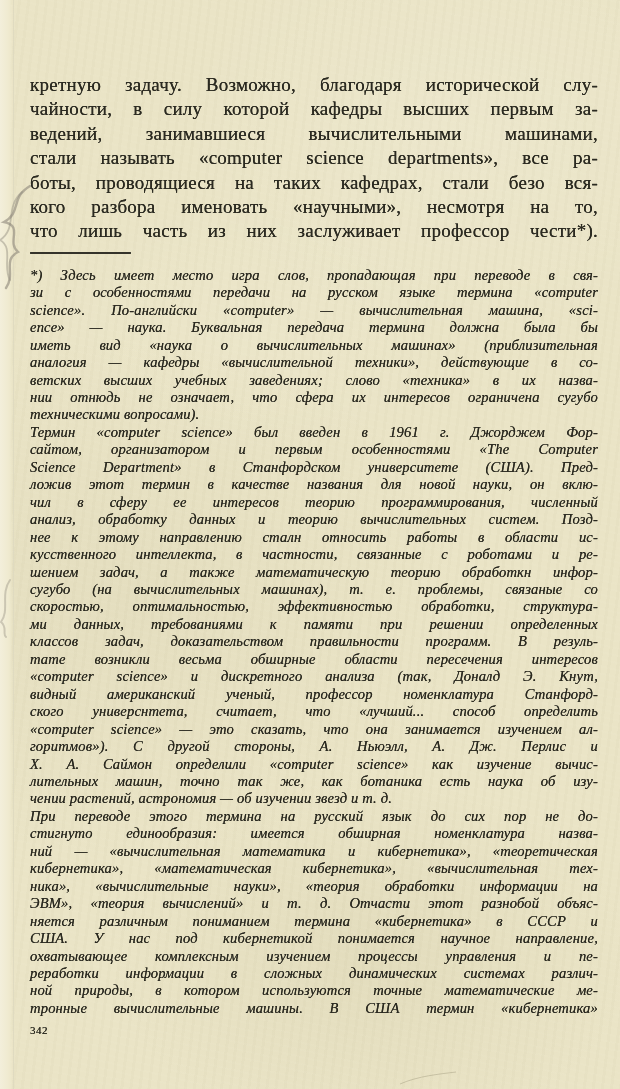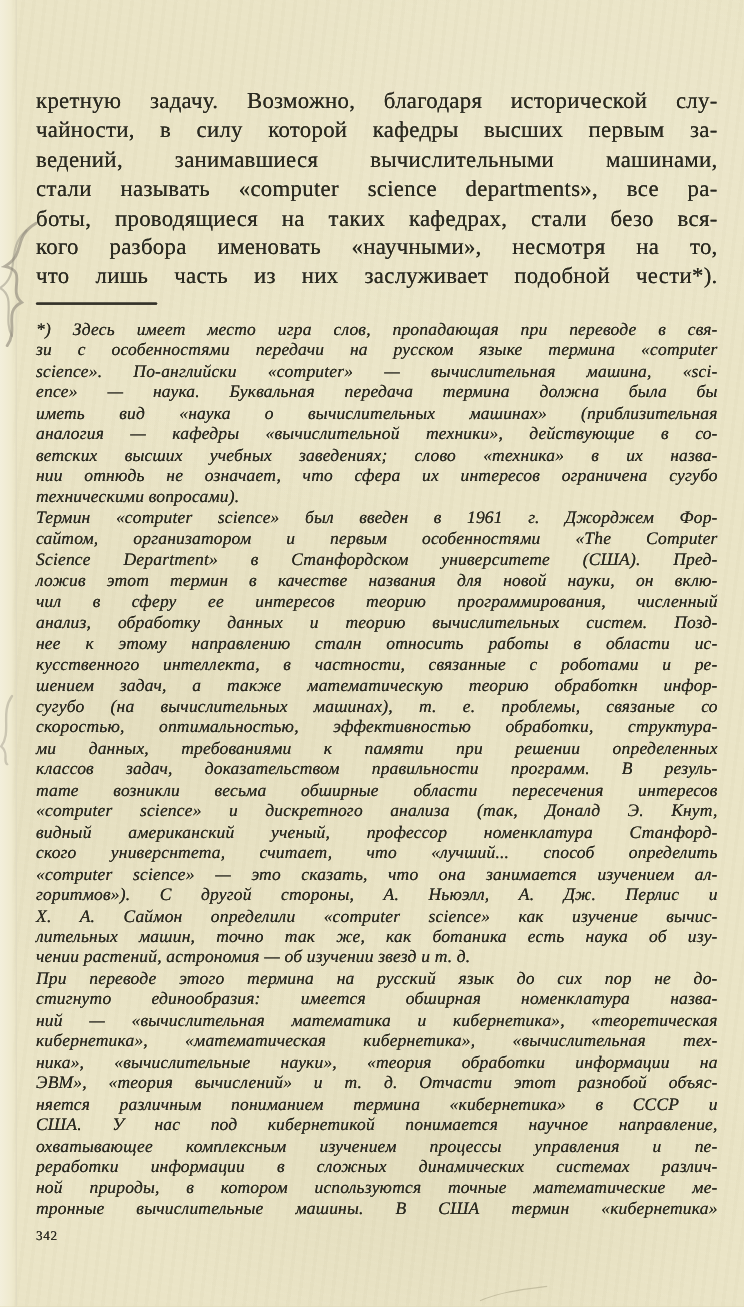--- a/index.html
+++ b/index.html
@@ -91,21 +91,21 @@
   <div class="content">
 
     <div class="main-text">
 
     <div class="mline">кретную задачу. Возможно, благодаря исторической слу-</div>
         <div class="mline">чайности, в силу которой кафедры высших первым за-</div>
         <div class="mline">ведений, занимавшиеся вычислительными машинами,</div>
         <div class="mline">стали называть «computer science departments», все ра-</div>
         <div class="mline">боты, проводящиеся на таких кафедрах, стали безо вся-</div>
         <div class="mline">кого разбора именовать «научными», несмотря на то,</div>
-        <div class="mline">что лишь часть из них заслуживает подобной чести*).</div>
+        <div class="mline">что лишь часть из них заслуживает профессор чести*).</div>
       </div>
 
     <div class="fn-rule"></div>
 
     <div class="footnote">
 
     <div class="fline">*) Здесь имеет место игра слов, пропадающая при переводе в свя-</div>
         <div class="fline">зи с особенностями передачи на русском языке термина «computer</div>
         <div class="fline">science». По-английски «computer» — вычислительная машина, «sci-</div>
         <div class="fline">ence» — наука. Буквальная передача термина должна была бы</div>

